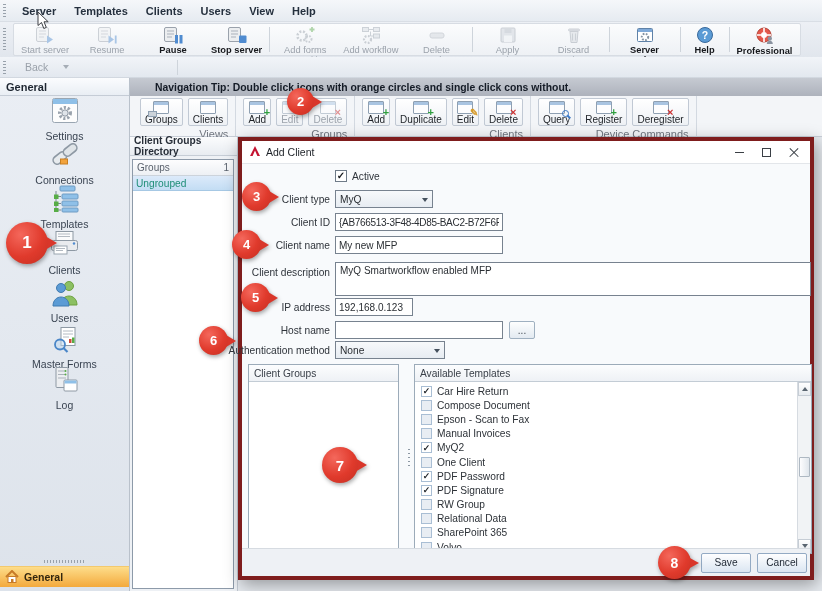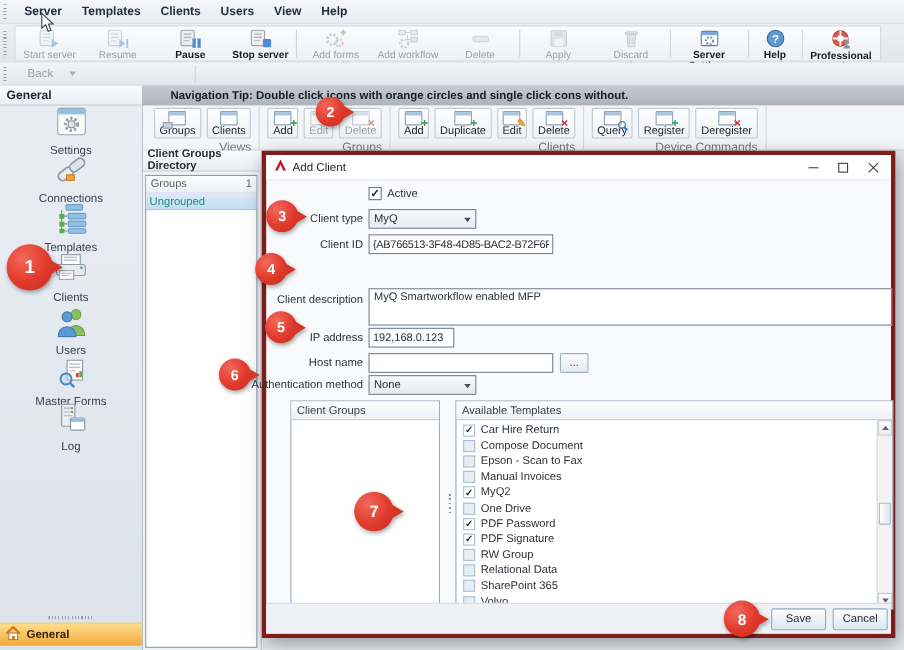--- a/index.html
+++ b/index.html
@@ -598,46 +598,50 @@
         <span>MyQ</span>
         <span class="carrow"></span>
       </div>
     </div>
 
     <div class="frow" style="top:72px">
       <span class="flabel">Client ID</span>
       <input class="tinput" style="width: 168px; letter-spacing: -0.3px;" value="{AB766513-3F48-4D85-BAC2-B72F6F680053}">
     </div>
 
+    <div class="frow" style="top:95px">
+      <span class="flabel">Client name</span>
+      <input class="tinput" style="width: 168px;" value="My new MFP">
+    </div>
 
     <div class="frow" style="top:122px">
       <span class="flabel">Client description</span>
     </div>
     <div class="tarea">MyQ Smartworkflow enabled MFP</div>
 
     <div class="frow" style="top:157px">
       <span class="flabel">IP address</span>
       <input class="tinput" style="width: 78px;" value="192,168.0.123">
     </div>
 
     <div class="frow" style="top:180px">
       <span class="flabel">Host name</span>
       <input class="tinput" style="width: 168px;" value="">
       <div class="browse">...</div>
     </div>
 
     <div class="frow" style="top:200px">
       <span class="flabel wide">Authentication method</span>
-      <div class="combo" style="width:98px">
+      <div class="combo" style="width:110px">
         <span>None</span>
         <span class="carrow"></span>
       </div>
     </div>
 
-    <div class="pbox" style="left:22px; width:136px">
+    <div class="pbox" style="left:6px; width:151px">
       <div class="phdr">Client Groups</div>
     </div>
 
     <div class="splitter">
         <span class="dots"></span>
       </div>
 
     <div class="pbox" style="left:172px; width:398px">
       <div class="phdr">Available Templates</div>
       <div class="tlist">
@@ -660,21 +664,21 @@
             <span>Manual Invoices</span>
           </div>
         <div class="titem checked">
             <span class="cbx">
               <span class="mk">✓</span>
             </span>
             <span>MyQ2</span>
           </div>
         <div class="titem">
             <span class="cbx"></span>
-            <span>One Drive</span>
+            <span>One Client</span>
           </div>
         <div class="titem checked">
             <span class="cbx">
               <span class="mk">✓</span>
             </span>
             <span>PDF Password</span>
           </div>
         <div class="titem checked">
             <span class="cbx">
               <span class="mk">✓</span>

